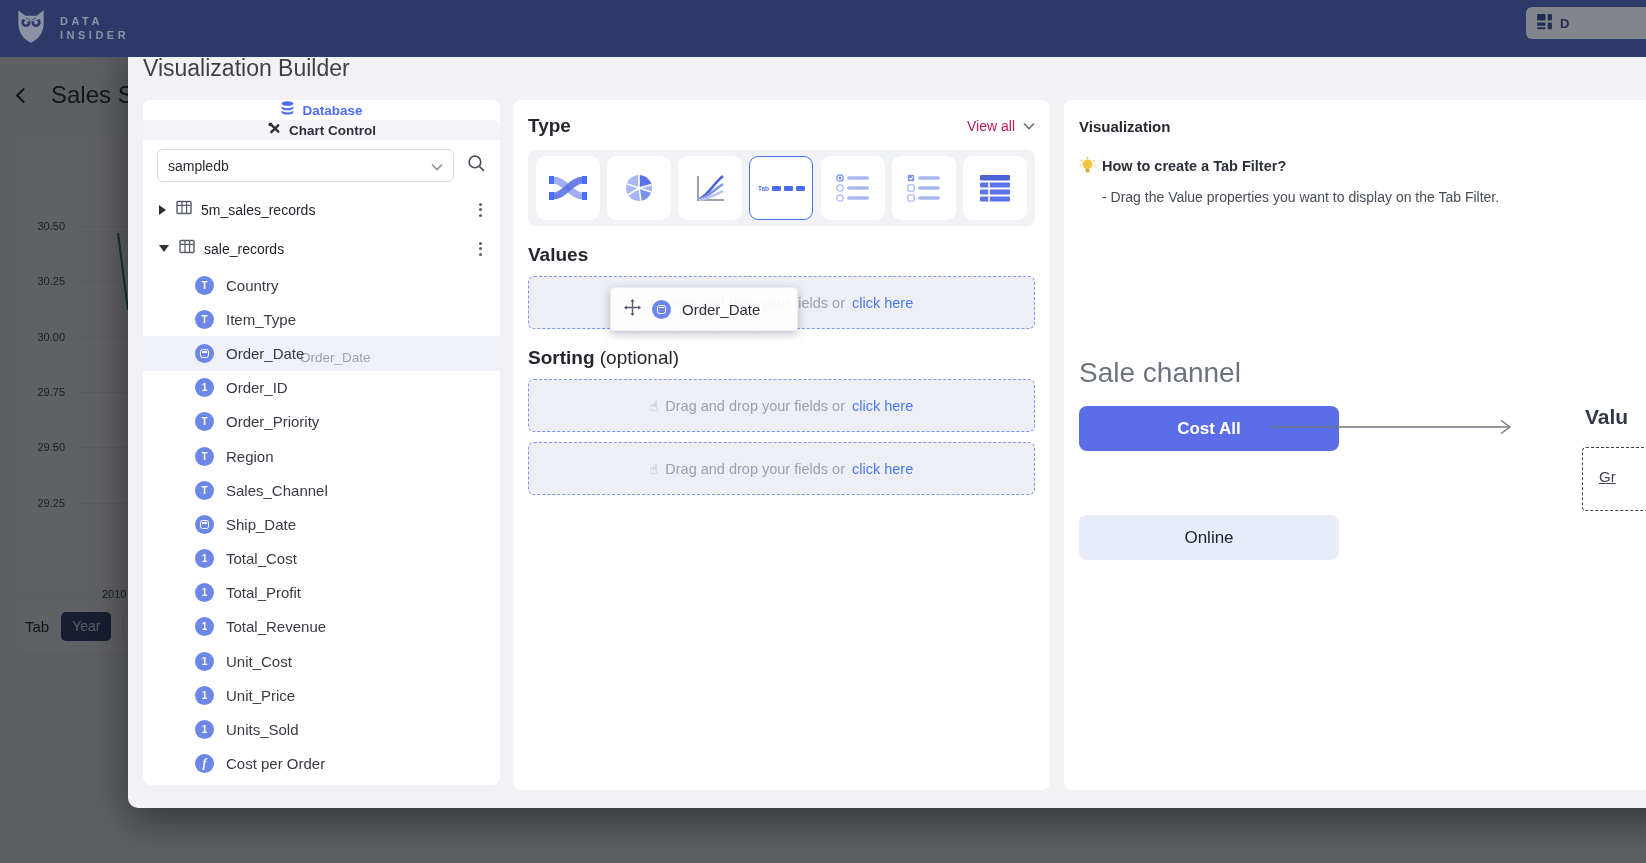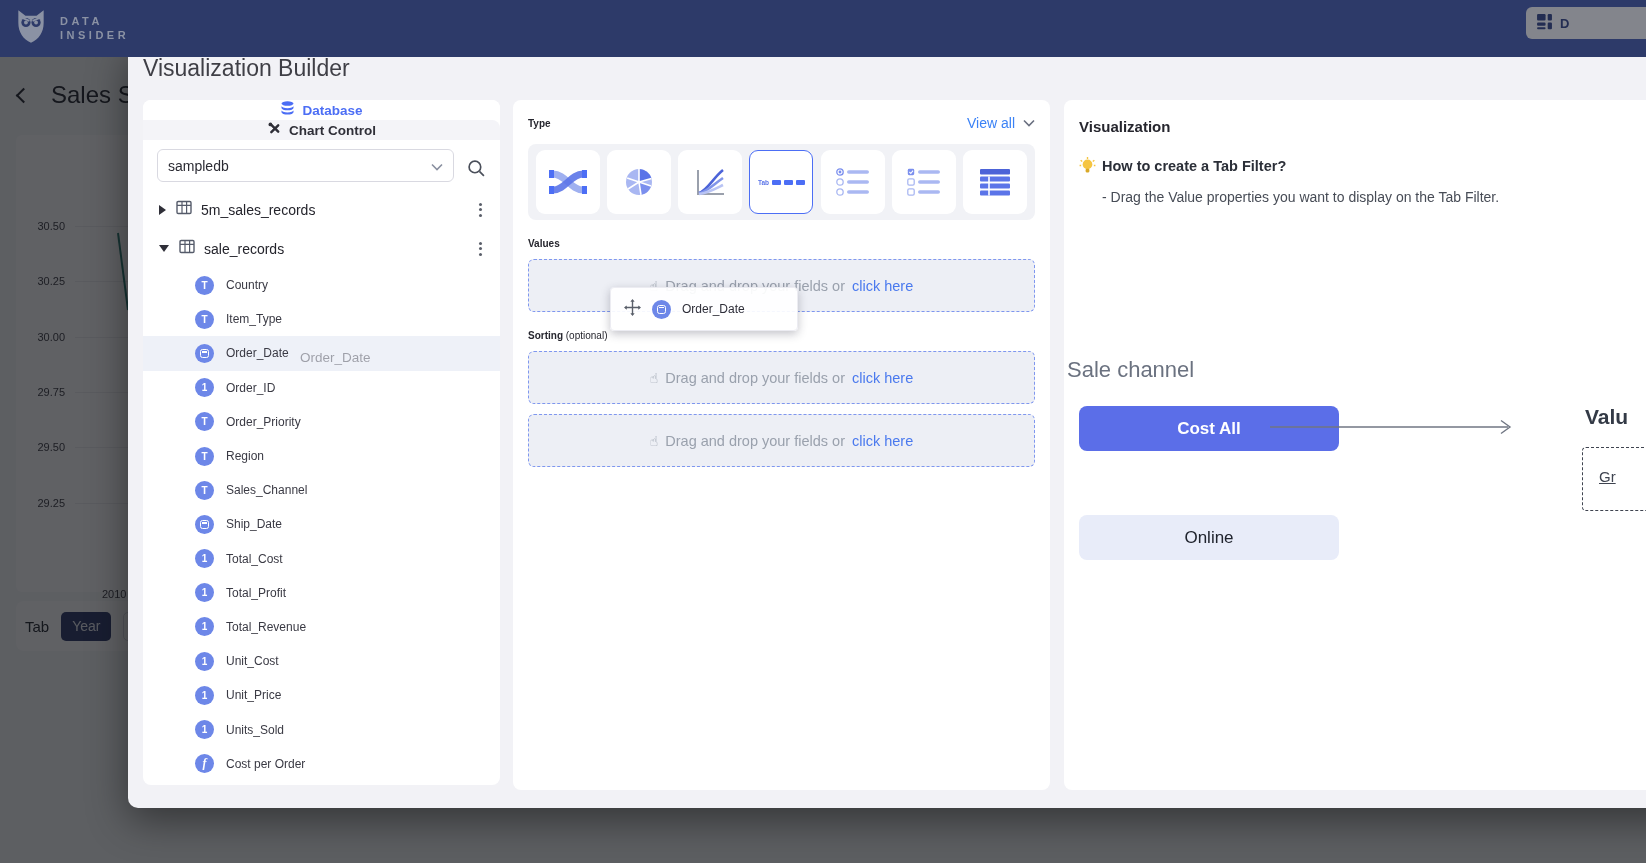--- a/index.html
+++ b/index.html
@@ -41,50 +41,50 @@
   .modal-title { position:absolute; left:15px; top:12px; font-size:23px; font-weight:500; color:#3f3f46; }
 
   
   .panel { position:absolute; background:#fff; border-radius:8px; }
   .panel-left { left:15px; top:57px; width:357px; height:685px; overflow:hidden; }
   .lp-tabs { display:flex; height:40px;flex-direction:column; }
   .lp-tab { flex:1; display:flex; align-items:center; justify-content:center; gap:7px; font-size:13.5px;
     font-weight:bold; cursor:pointer; }
   .lp-tab.active { color:#4c6ef5; background:#fff; }
   .lp-tab.inactive { color:#2f2f38; background:#f4f4f8; border-radius:0 8px 0 0; }
-  .search-row { display:flex; align-items:flex-end; padding:9px 14px 8px 14px; }
+  .search-row { display:flex; align-items:center; padding:9px 14px 8px 14px; }
   .db-select { flex:1; height:33px; border:1px solid #d9d9e1; border-radius:6px; background:#fff;
     display:flex; align-items:center; padding:0 10px; font-size:14px; color:#2b2b33; cursor:pointer; }
   .db-select .grow { flex:1; }
   .mag { margin-left:13px; cursor:pointer; }
   .tree { }
   .trow { height:39px; display:flex; align-items:center; padding:0 15px 0 16px; gap:9px; cursor:pointer; }
   .tname { font-size:14px; color:#24242c; flex:1; }
   .kebab { display:flex; flex-direction:column; gap:2.5px; padding:3px; cursor:pointer; }
   .kebab i { width:3px; height:3px; border-radius:50%; background:#5a5f6a; }
   .caret-r { width:0; height:0; border-top:5px solid transparent; border-bottom:5px solid transparent;
     border-left:7px solid #2f2f38; margin-right:1px; }
   .caret-d { width:0; height:0; border-left:5px solid transparent; border-right:5px solid transparent;
     border-top:7px solid #2f2f38; margin-right:1px; }
   .frow { height:34.2px; display:flex; align-items:center; padding-left:52px; gap:12px; cursor:pointer; }
   .frow.selected { background:#eef1f8; }
-  .flabel { font-size:12px; color:#3a3a44; }
+  .flabel { font-size:15px; color:#3a3a44; }
   .ficon { width:19px; height:19px; border-radius:50%; background:#6d87e8; color:#fff; display:flex;
     align-items:center; justify-content:center; font-size:10px; font-weight:bold; flex:0 0 19px; }
   .ficon.f { font-family:"Liberation Serif",serif; font-style:italic; font-size:12px; font-weight:bold; }
   .dglyph { width:9px; height:9px; border:1.4px solid #fff; border-radius:2.5px; position:relative; display:block; }
   .dglyph::after { content:''; position:absolute; left:1px; right:1px; top:1.4px; height:1.3px; background:#fff; }
   .ghost-label { position:absolute; left:157px; top:250px; font-size:13.5px; color:#3f3f4a; opacity:.45; z-index:4; }
 
   
   .panel-mid { left:385px; top:57px; width:537px; height:690px; padding:15px; }
   .mid-head { display:flex; align-items:center; justify-content:space-between; }
-  .sec-label { font-size:10px; font-weight:bold; color:#26262e; }
+  .sec-label { font-size:19px; font-weight:bold; color:#26262e; }
   .sec-label .opt { font-weight:normal; }
-  .view-all { display:flex; align-items:center; gap:8px; font-size:14px; color:#3b82f6; cursor:pointer; }
+  .view-all { display:flex; align-items:center; gap:8px; font-size:14px; color:#be185d; cursor:pointer; }
   .type-strip { margin-top:13px; height:76px; background:#f1f2f6; border-radius:8px; display:flex;
     align-items:center; justify-content:space-between; padding:0 8px; }
   .tcard { width:64px; height:64px; background:#fff; border-radius:9px; display:flex; align-items:center;
     justify-content:center; cursor:pointer; border:1.6px solid transparent; }
   .tcard.selected { border-color:#4c6ef5; }
   .tab-ico { display:flex; align-items:center; gap:3px; }
   .tab-ico .txt { font-size:6.5px; color:#5b74e8; font-weight:bold; }
   .tab-ico .dash { width:9px; height:5px; background:#4c6ef5; border-radius:1px; }
   .mt18 { margin-top:18px; }
   .dropzone { margin-top:10px; height:53px; border:1.5px dashed #7f97ef; border-radius:6px; background:#edeff5;
@@ -96,21 +96,21 @@
     border:1px solid #ececf2; border-radius:4px; box-shadow:0 3px 10px rgba(40,40,60,.28); display:flex;
     align-items:center; padding:0 13px; gap:11px; z-index:6; cursor:grabbing; }
   .chip .flabel { color:#2e2e38; }
 
   
   .panel-right { left:936px; top:57px; width:612px; height:690px; }
   .rp-head { position:absolute; left:15px; top:18px; font-size:15px; font-weight:bold; color:#26262e; }
   .tip-bulb { position:absolute; left:15px; top:57px; }
   .tip-title { position:absolute; left:38px; top:58px; font-size:14.5px; font-weight:bold; color:#2b2f38; }
   .tip-body { position:absolute; left:38px; top:89px; font-size:14px; color:#474c56; }
-  .widget-title { position:absolute; left:3px; top:257px; font-size:22px; font-weight:500; color:#6b7280; }
+  .widget-title { position:absolute; left:15px; top:257px; font-size:28px; font-weight:500; color:#6b7280; }
   .opt-btn { position:absolute; left:15px; width:260px; height:45px; border-radius:8px; border:none;
     display:flex; align-items:center; justify-content:center; font-size:17px; cursor:pointer; }
   .opt-btn.sel { background:#5b6ee8; color:#fff; font-weight:bold; }
   .opt-btn.plain { background:#e8ecf9; color:#20242e; }
   .ann-arrow { position:absolute; left:200px; top:315px; }
   .ann-label { position:absolute; left:521px; top:305px; font-size:21px; font-weight:bold; color:#333a46; white-space:nowrap; }
   .ann-box { position:absolute; left:518px; top:347px; width:140px; height:64px; border:1.6px dashed #3f4450;
     border-radius:4px; }
   .ann-link { position:absolute; left:16px; top:20px; font-size:15px; color:#3f4450; text-decoration:underline;
     cursor:pointer; white-space:nowrap; }

